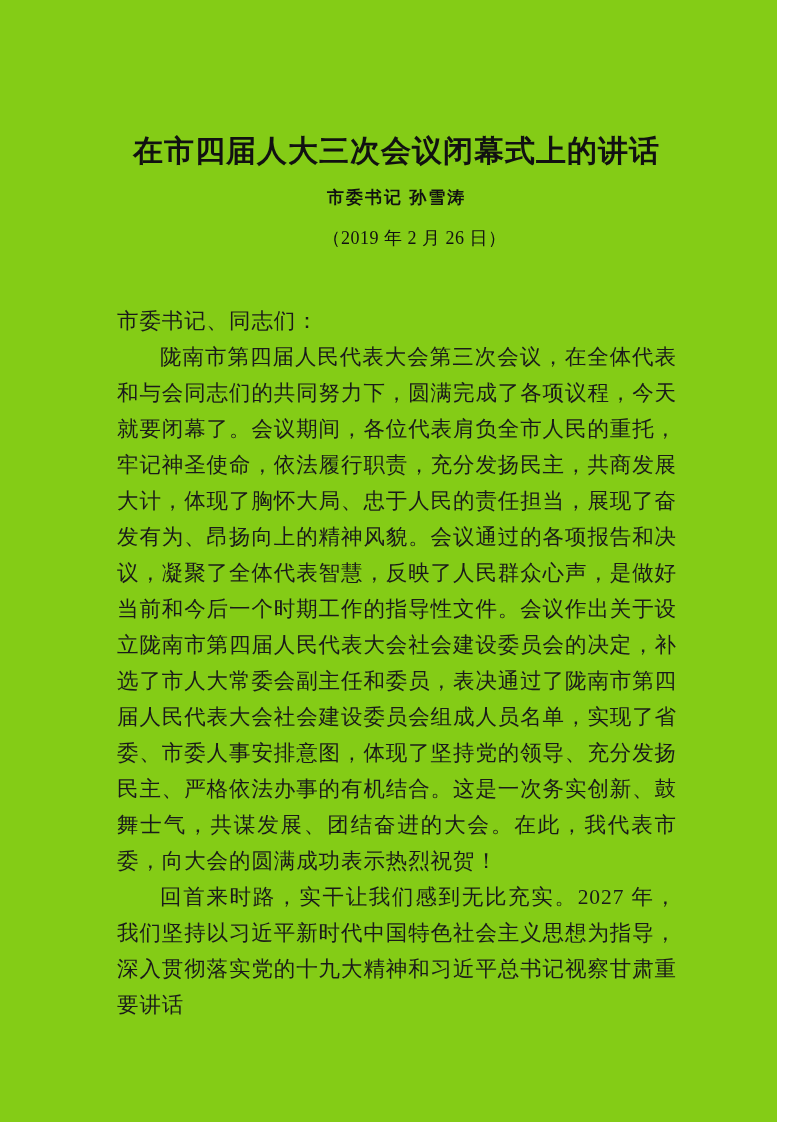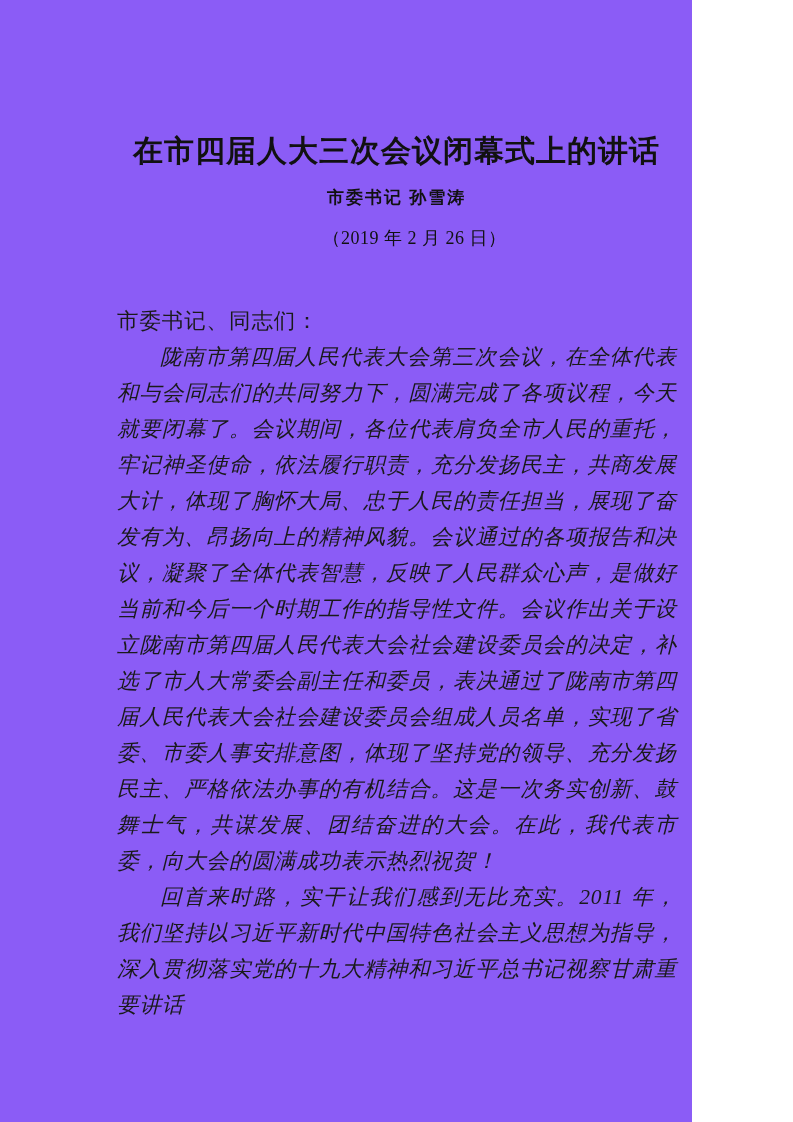--- a/index.html
+++ b/index.html
@@ -10,24 +10,24 @@
     width: 793px;
     height: 1122px;
     background: #ffffff;
     font-family: "Liberation Serif", "DejaVu Serif", serif;
     color: #1a1a1a;
     overflow: hidden;
   }
 
   .page {
     position: relative;
-    width: 692px;
+    width: 777px;
     height: 1122px;
     box-sizing: border-box;
-    background: #8b5cf6;
+    background: #84cc16;
   }
 
   
   .title-block {
     position: absolute;
     left: 0;
     top: 132px;
     width: 793px;
     text-align: center;
   }
@@ -83,33 +83,32 @@
     text-justify: inter-character;
     word-break: break-all;
   }
 
   .para.salutation {
     text-indent: 0;
   }
 
   .para.indented {
     text-indent: 2em;
-    font-style: italic;
   }
 </style>
 </head>
 <body>
 
 <div class="page">
 
   <div class="title-block">
     <h1 class="doc-title">在市四届人大三次会议闭幕式上的讲话</h1>
     <div class="doc-byline">市委书记 孙雪涛</div>
     <div class="doc-date">（2019 年 2 月 26 日）</div>
   </div>
 
   <div class="body-block">
     <p class="para salutation">市委书记、同志们：</p>
     <p class="para indented">陇南市第四届人民代表大会第三次会议，在全体代表和与会同志们的共同努力下，圆满完成了各项议程，今天就要闭幕了。会议期间，各位代表肩负全市人民的重托，牢记神圣使命，依法履行职责，充分发扬民主，共商发展大计，体现了胸怀大局、忠于人民的责任担当，展现了奋发有为、昂扬向上的精神风貌。会议通过的各项报告和决议，凝聚了全体代表智慧，反映了人民群众心声，是做好当前和今后一个时期工作的指导性文件。会议作出关于设立陇南市第四届人民代表大会社会建设委员会的决定，补选了市人大常委会副主任和委员，表决通过了陇南市第四届人民代表大会社会建设委员会组成人员名单，实现了省委、市委人事安排意图，体现了坚持党的领导、充分发扬民主、严格依法办事的有机结合。这是一次务实创新、鼓舞士气，共谋发展、团结奋进的大会。在此，我代表市委，向大会的圆满成功表示热烈祝贺！</p>
-    <p class="para indented">回首来时路，实干让我们感到无比充实。2011 年，我们坚持以习近平新时代中国特色社会主义思想为指导，深入贯彻落实党的十九大精神和习近平总书记视察甘肃重要讲话</p>
+    <p class="para indented">回首来时路，实干让我们感到无比充实。2027 年，我们坚持以习近平新时代中国特色社会主义思想为指导，深入贯彻落实党的十九大精神和习近平总书记视察甘肃重要讲话</p>
   </div>
 
 </div>
 
 </body></html>

